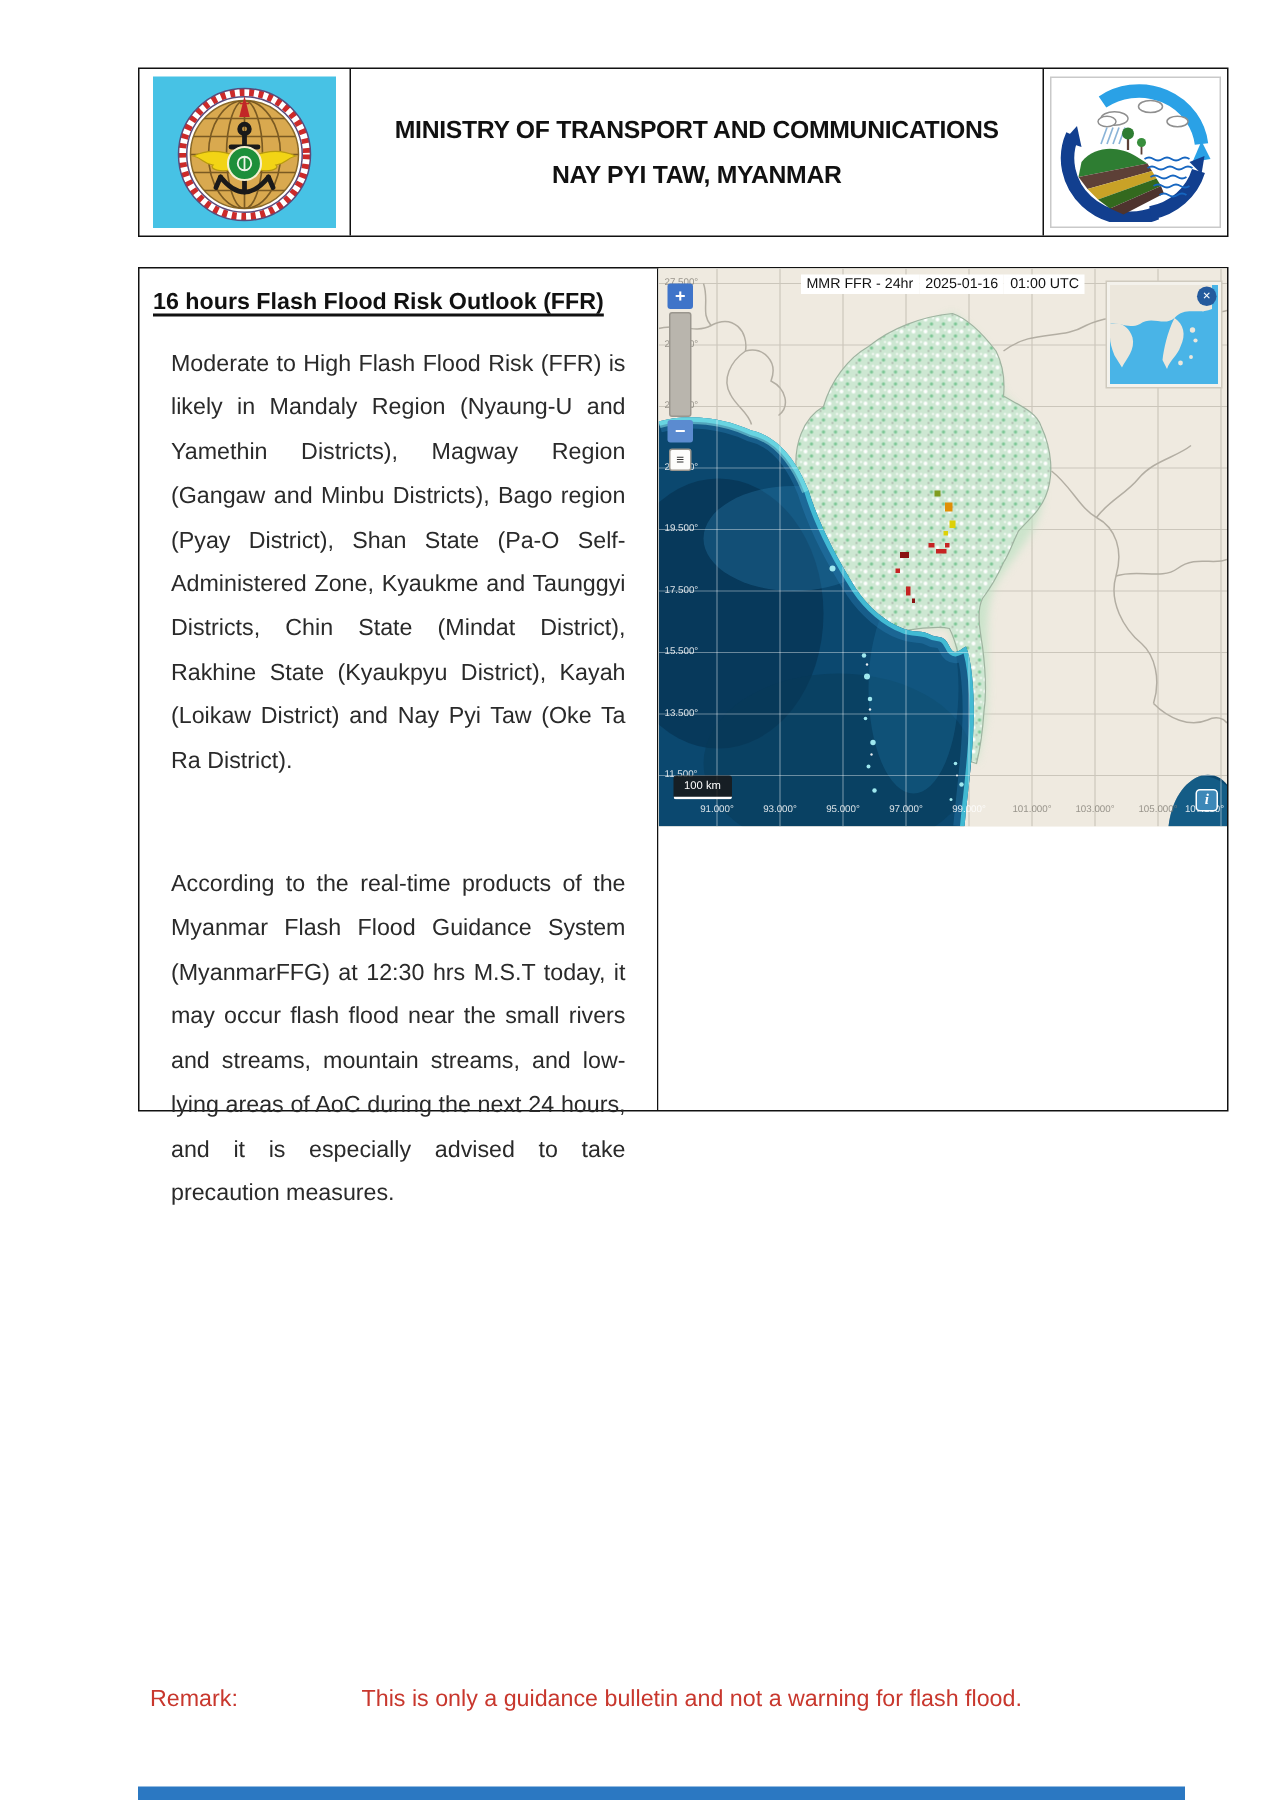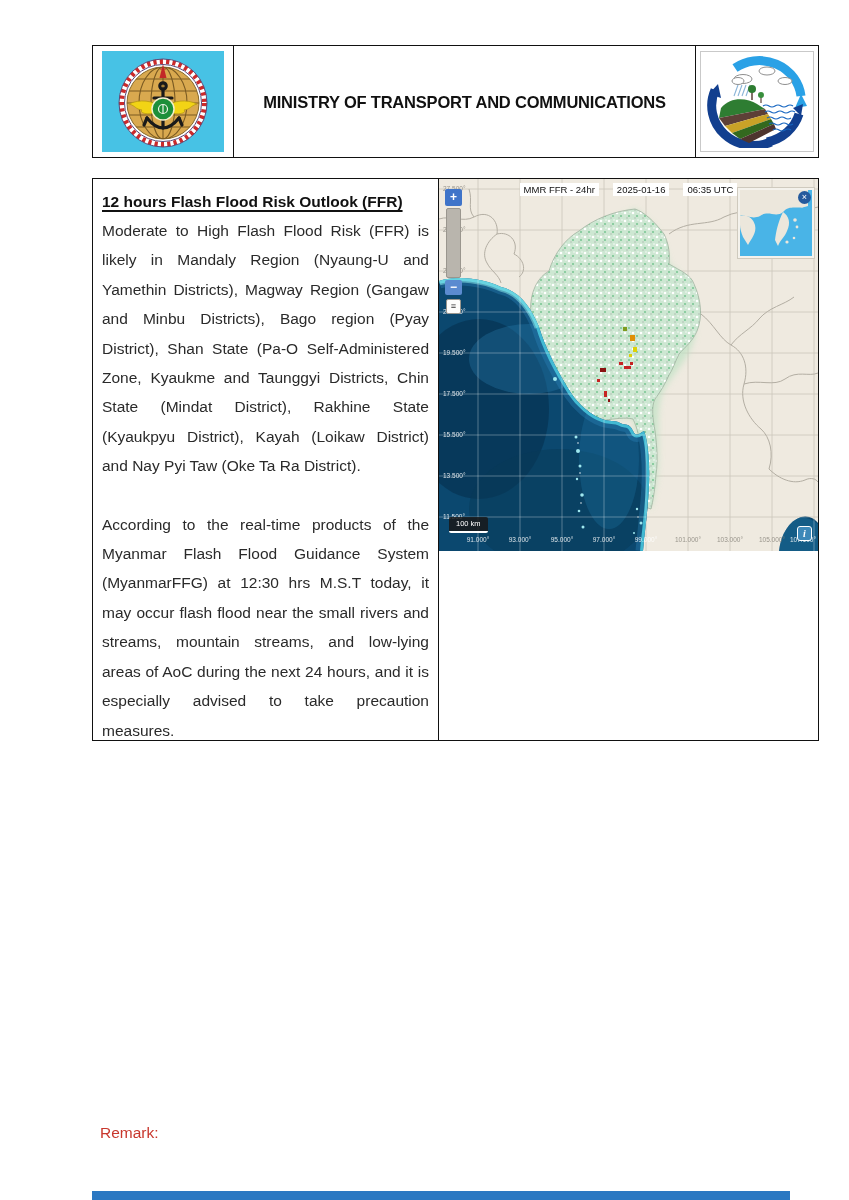--- a/index.html
+++ b/index.html
@@ -22,30 +22,30 @@
              display:flex;align-items:center;justify-content:center;}
 
   
   .content{position:absolute;left:92px;top:178px;width:727px;height:563px;
            border:1.6px solid #111;display:flex;box-sizing:border-box;background:#fff;}
   .text-col{width:346px;box-sizing:border-box;border-right:1.6px solid #111;
             padding:8px 9px 0 9px;}
   .outlook-title{font-weight:700;font-size:15.5px;line-height:29px;
                  text-decoration:underline;text-decoration-thickness:1.6px;
                  text-underline-offset:3px;color:#111;}
-  .text-col p{margin:0;font-size:15.5px;line-height:29.4px;text-align:justify;color:#2a2a2a;}
+  .text-col p{margin:12px;font-size:15.5px;line-height:29.4px;text-align:justify;color:#2a2a2a;}
   .pspacer{height:29px;}
   .map-col{flex:1;position:relative;background:#fff;}
 
   
   .map{position:absolute;left:0;top:0;right:0;height:372px;overflow:hidden;
        background:#efeae0;}
   .map svg.base{position:absolute;left:0;top:0;}
   .map-title{position:absolute;top:4px;left:0;right:0;display:flex;
-             justify-content:center;gap:14px;font-size:9.5px;color:#111;z-index:5;}
+             justify-content:center;gap:0;font-size:9.5px;color:#111;z-index:5;}
   .map-title span{background:#fff;padding:0 4px;line-height:13px;white-space:nowrap;}
 
   .inset{position:absolute;top:9px;right:4px;width:72px;height:66px;background:#49b4e7;
          border:2px solid #f4f2ec;box-shadow:0 0 0 1px #cfcabe;z-index:6;}
   .inset svg{position:absolute;left:0;top:0;}
   .inset-close{position:absolute;top:1px;right:1px;width:13px;height:13px;border-radius:50%;
                background:#245a9d;color:#fff;font-size:9px;line-height:13px;text-align:center;
                cursor:pointer;}
 
   .zoomctl{position:absolute;left:6px;top:10px;width:17px;z-index:6;}
@@ -117,20 +117,21 @@
           <path d="M50,52 C40,44 26,43 16,48 C23,50 22,53 29,54 C26,57 35,59 41,57 C38,61 45,63 50,59 Z" fill="#f2d415" stroke="#b89a10" stroke-width="0.8"></path>
           <path d="M50,52 C60,44 74,43 84,48 C77,50 78,53 71,54 C74,57 65,59 59,57 C62,61 55,63 50,59 Z" fill="#f2d415" stroke="#b89a10" stroke-width="0.8"></path>
           <circle cx="50" cy="53" r="11" fill="#1d8f3a" stroke="#f5f0d0" stroke-width="1.4"></circle>
           <circle cx="50" cy="53" r="4.5" fill="none" stroke="#eef4e8" stroke-width="1.2"></circle>
           <line x1="50" y1="48.5" x2="50" y2="57.5" stroke="#eef4e8" stroke-width="1.2"></line>
         </svg>
       </div>
     </div>
     <div class="hcell mid">
       <div class="hline">MINISTRY OF TRANSPORT AND COMMUNICATIONS</div>
+      <div class="hline">NAY PYI TAW, MYANMAR</div>
     </div>
     <div class="hcell rightc">
       <div class="dmh-badge">
         <svg width="104" height="92" viewBox="0 0 104 92">
           <path d="M30,12 A42,40 0 0 1 96,40" fill="none" stroke="#2aa1e6" stroke-width="9"></path>
           <polygon points="96,38 90,52 102,50" fill="#2aa1e6"></polygon>
           <path d="M10,34 A42,40 0 0 0 66,86" fill="none" stroke="#123f8f" stroke-width="9"></path>
           <polygon points="13,28 4,38 16,42" fill="#123f8f"></polygon>
           <path d="M62,86 A42,40 0 0 0 94,58" fill="none" stroke="#123f8f" stroke-width="9"></path>
           <polygon points="96,60 88,52 98,48" fill="#123f8f"></polygon>
@@ -162,21 +163,21 @@
             <path d="M64,68 q3,-2 6,0 q3,2 6,0 q3,-2 6,0 q3,2 6,0"></path>
             <path d="M68,74 q3,-2 6,0 q3,2 6,0 q3,-2 6,0"></path>
           </g>
         </svg>
       </div>
     </div>
   </div>
 
   <div class="content">
     <div class="text-col">
-      <div class="outlook-title">12 hours Flash Flood Risk Outlook (FFR)</div>
+      <div class="outlook-title">16 hours Flash Flood Risk Outlook (FFR)</div>
       <p>Moderate to High Flash Flood Risk (FFR) is likely in Mandaly Region (Nyaung-U and Yamethin Districts), Magway Region (Gangaw and Minbu Districts), Bago region (Pyay District), Shan State (Pa-O Self-Administered Zone, Kyaukme and Taunggyi Districts, Chin State (Mindat District), Rakhine State (Kyaukpyu District), Kayah (Loikaw District) and Nay Pyi Taw (Oke Ta Ra District).</p>
       <div class="pspacer"></div>
       <p>According to the real-time products of the Myanmar Flash Flood Guidance System (MyanmarFFG) at 12:30 hrs M.S.T today, it may occur flash flood near the small rivers and streams, mountain streams, and low-lying areas of AoC during the next 24 hours, and it is especially advised to take precaution measures.</p>
     </div>
 
     <div class="map-col">
       <div class="map">
         <svg class="base" width="379" height="372" viewBox="0 0 379 372">
           <defs>
             <pattern id="speck" patternUnits="userSpaceOnUse" width="8" height="8">
@@ -295,21 +296,21 @@
                 <line x1="0" y1="256" x2="379" y2="256"></line>
               <line x1="0" y1="297" x2="379" y2="297"></line>
                 <line x1="0" y1="338" x2="379" y2="338"></line>
             </g>
           </g>
         </svg>
 
         <div class="map-title">
           <span>MMR FFR - 24hr</span>
           <span>2025-01-16</span>
-          <span>06:35 UTC</span>
+          <span>01:00 UTC</span>
         </div>
 
         <div class="inset">
           <svg width="68" height="62" viewBox="0 0 68 62">
             <rect width="68" height="62" fill="#49b4e7"></rect>
             <path d="M0,0 H68 V16 C58,20 50,14 43,22 C36,28 28,20 20,26 C12,30 4,24 0,26 Z" fill="#ece7dc"></path>
             <path d="M0,26 C7,24 13,28 15,35 C17,43 11,49 8,55 L3,47 C1,42 0,38 0,35 Z" fill="#ece7dc"></path>
             <path d="M43,22 C49,26 51,33 47,41 C45,47 40,50 38,56 L35,50 C36,42 38,32 43,22 Z" fill="#ece7dc"></path>
             <circle cx="58" cy="10" r="2" fill="#ece7dc"></circle>
               <circle cx="62" cy="16" r="1.6" fill="#ece7dc"></circle>
@@ -349,16 +350,17 @@
         <span class="gridlabel lon gl-land" style="left:234px">101.000°</span>
         <span class="gridlabel lon gl-land" style="left:276px">103.000°</span>
         <span class="gridlabel lon gl-land" style="left:318px">105.000°</span>
         <span class="gridlabel lon gl-sea" style="left:349px">107.100°</span>
       </div>
     </div>
   </div>
 
   <div class="remark">
     <span class="remark-label">Remark:</span>
+    <span class="remark-text">This is only a guidance bulletin and not a warning for flash flood.</span>
   </div>
 
   <div class="bottom-bar"></div>
 </div>
 
 </body></html>

